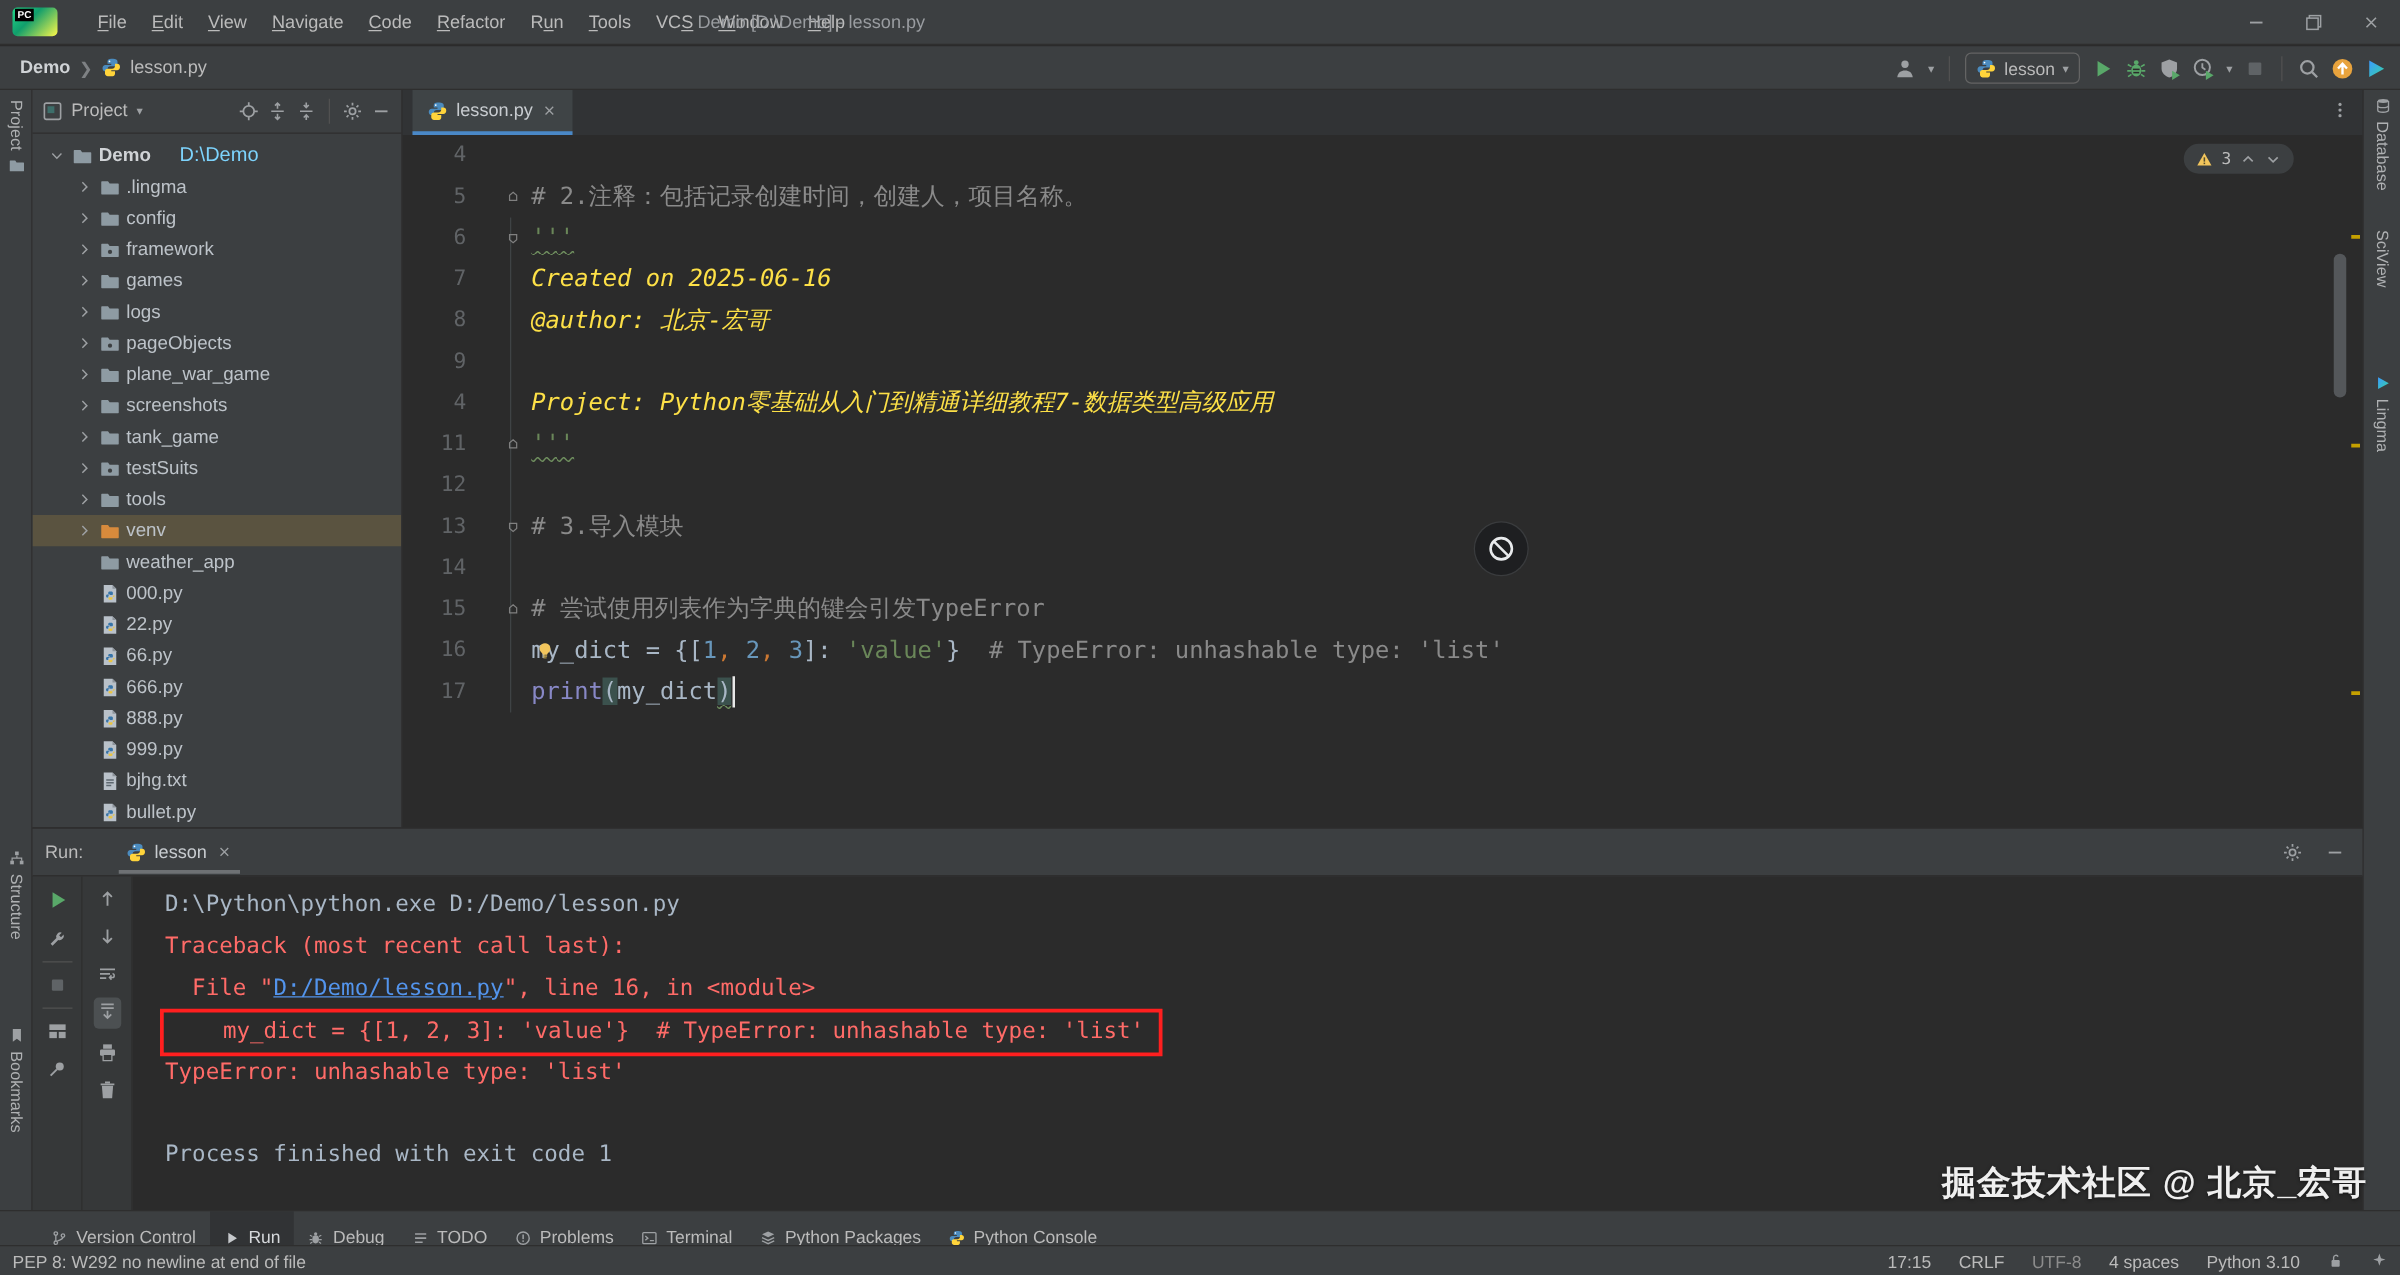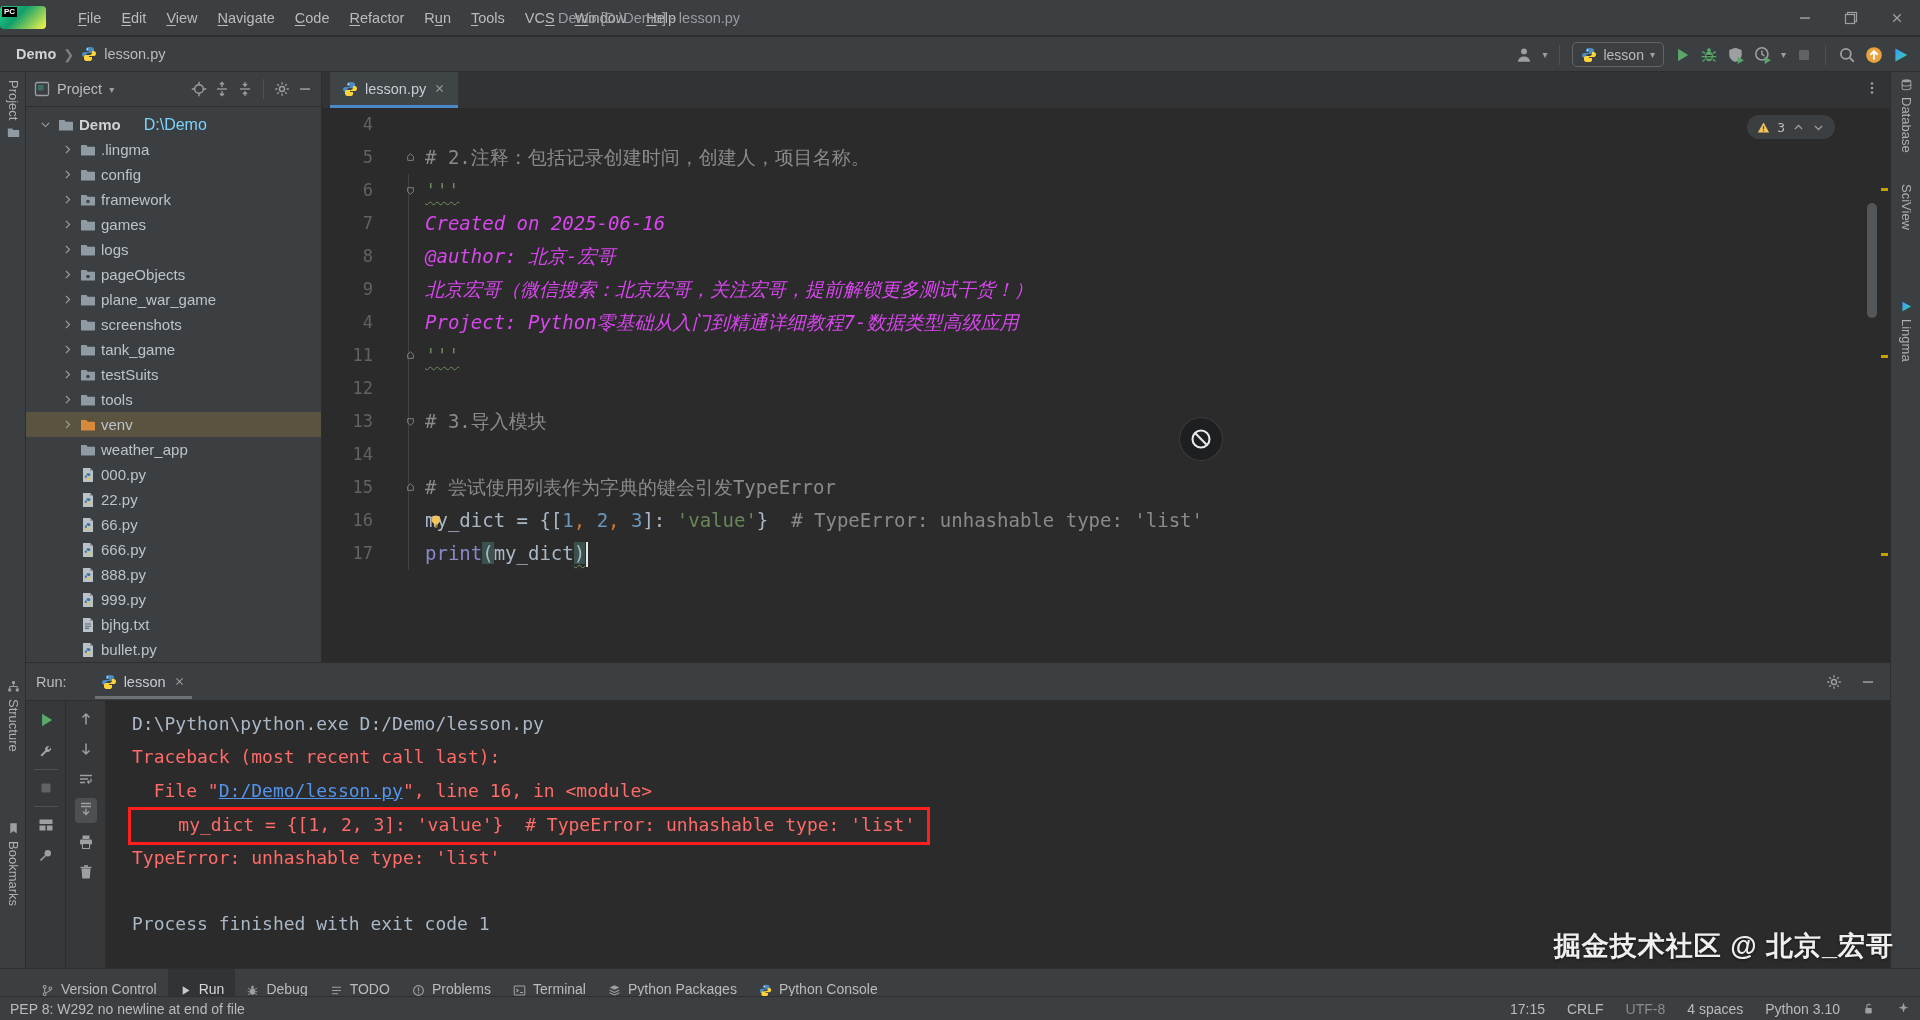--- a/index.html
+++ b/index.html
@@ -5,21 +5,21 @@
   *{margin:0;padding:0;box-sizing:border-box;}
   html,body{width:1920px;height:1020px;overflow:hidden;}
   body{background:#2B2B2B;font-family:"Liberation Sans",sans-serif;color:#BBBBBB;position:relative;font-size:14px;}
   .ico{display:inline-flex;align-items:center;justify-content:center;width:16px;height:16px;flex:none;}
   .ico svg{width:16px;height:16px;display:block;}
   .ico.small,.ico.small svg{width:13px;height:13px;}
   .ico.big,.ico.big svg{width:18px;height:18px;}
 
   
   #titlebar{position:absolute;left:0;top:0;width:1920px;height:36px;background:#3C3F41;border-bottom:1px solid #2E2E2E;display:flex;align-items:center;}
-  #pycharm-logo{width:46px;height:23px;margin-left:0;border-radius:4px;background:linear-gradient(135deg,#21D789 0%,#119E6C 40%,#FCF84A 100%);position:relative;flex:none;}
+  #pycharm-logo{width:36px;height:23px;margin-left:10px;border-radius:4px;background:linear-gradient(135deg,#21D789 0%,#119E6C 40%,#FCF84A 100%);position:relative;flex:none;}
   #pycharm-logo span{position:absolute;left:2px;top:1px;font-size:8px;font-weight:bold;color:#fff;background:#000;padding:0 2px;line-height:10px;}
   #menu{display:flex;margin-left:22px;}
   .menu-item{padding:2px 10px;color:#BBBBBB;font-size:14.5px;cursor:default;}
   .mn{text-decoration:underline;text-underline-offset:2px;}
   #win-title{position:absolute;left:558px;top:0;height:36px;display:flex;align-items:center;color:#999CA0;font-size:14.5px;}
   #win-controls{position:absolute;right:0;top:0;height:36px;display:flex;}
   .wc{width:46px;height:36px;display:flex;align-items:center;justify-content:center;color:#AFB1B3;font-size:15px;}
 
   
   #navbar{position:absolute;left:0;top:37px;width:1920px;height:35px;background:#3C3F41;border-bottom:1px solid #2E2E2E;display:flex;align-items:center;}
@@ -66,21 +66,21 @@
   #tab-lesson{height:36px;margin-left:8px;background:#3F4446;display:flex;align-items:center;gap:7px;padding:0 12px;border-bottom:3px solid #4A88C7;}
   #tab-lesson .lbl{font-size:14.5px;color:#C8CCD0;}
   #tab-kebab{position:absolute;right:10px;top:8px;}
   #editor-body{position:relative;height:554px;font-family:"DejaVu Sans Mono","Liberation Mono",monospace;}
   .code-line{display:flex;height:33px;line-height:33px;position:relative;white-space:pre;}
   .code-line .ln{width:51px;text-align:right;color:#606366;font-size:17px;flex:none;}
   .code-line .fold{width:52px;flex:none;display:flex;justify-content:flex-end;align-items:center;padding-right:8px;}
   .code-line .ct{font-size:19px;}
   #fold-guide{position:absolute;left:86px;top:66px;width:1px;height:396px;background:#3F4345;}
   .s-pln{color:#A9B7C6}.s-cmt{color:#8A8A8A}.s-str{color:#6A8759}
-  .s-doc{color:#d946ef;font-style:italic}
+  .s-doc{color:#fde047;font-style:italic}
   .s-num{color:#6897BB}.s-op{color:#CC7832}.s-fn{color:#8888C6}
   .s-hl{background:#3B514D}
   .s-wavy{text-decoration:underline wavy #6F8F5E;text-underline-offset:4px;text-decoration-thickness:1px;}
   .cursor{display:inline-block;width:2px;height:25px;background:#E8E8E8;vertical-align:middle;margin-left:1px;}
   .line-bulb{position:absolute;left:106px;top:5px;}
   #warn-widget{position:absolute;right:55px;top:7px;height:24px;display:flex;align-items:center;gap:7px;background:#3C3F41;border-radius:12px;padding:0 10px;}
   #warn-widget .cnt{font-size:13px;color:#BBBBBB;}
   #noentry{position:absolute;left:858px;top:310px;width:42px;height:42px;border-radius:50%;background:#1E1F21;display:flex;align-items:center;justify-content:center;box-shadow:0 0 0 1px #3A3C3E;}
   #noentry svg{width:22px;height:22px;}
   #scroll-thumb{position:absolute;right:13px;top:95px;width:10px;height:115px;background:#54575A;border-radius:5px;}
@@ -721,21 +721,21 @@
     <div id="code">
         <div class="code-line"><span class="ln">4</span><span class="fold"></span><span class="ct"></span></div>
         <div class="code-line"><span class="ln">5</span><span class="fold"><span class="ico small"><svg viewBox="0 0 16 16">
                 <path d="M4.5 11.5v-5L8 3.5l3.5 3v5z" fill="none" stroke="#808080" stroke-width="1.2"></path>
               </svg></span></span><span class="ct"><span class="s-cmt"># 2.注释：包括记录创建时间，创建人，项目名称。</span></span></div>
         <div class="code-line"><span class="ln">6</span><span class="fold"><span class="ico small"><svg viewBox="0 0 16 16">
                 <path d="M4.5 4.5v5L8 12.5l3.5-3v-5z" fill="none" stroke="#808080" stroke-width="1.2"></path>
               </svg></span></span><span class="ct"><span class="s-str s-wavy">'''</span></span></div>
         <div class="code-line"><span class="ln">7</span><span class="fold"></span><span class="ct"><span class="s-doc">Created on 2025-06-16</span></span></div>
         <div class="code-line"><span class="ln">8</span><span class="fold"></span><span class="ct"><span class="s-doc">@author: 北京-宏哥</span></span></div>
-        <div class="code-line"><span class="ln">9</span><span class="fold"></span><span class="ct"><span class="s-doc">北京宏哥（微信搜索：北京宏哥，关注宏哥，提前解锁更多测试干货！）</span></span></div>
+        <div class="code-line"><span class="ln">9</span><span class="fold"></span></div>
         <div class="code-line"><span class="ln">4</span><span class="fold"></span><span class="ct"><span class="s-doc">Project: Python零基础从入门到精通详细教程7-数据类型高级应用</span></span></div>
         <div class="code-line"><span class="ln">11</span><span class="fold"><span class="ico small"><svg viewBox="0 0 16 16">
                 <path d="M4.5 11.5v-5L8 3.5l3.5 3v5z" fill="none" stroke="#808080" stroke-width="1.2"></path>
               </svg></span></span><span class="ct"><span class="s-str s-wavy">'''</span></span></div>
         <div class="code-line"><span class="ln">12</span><span class="fold"></span><span class="ct"></span></div>
         <div class="code-line"><span class="ln">13</span><span class="fold"><span class="ico small"><svg viewBox="0 0 16 16">
                 <path d="M4.5 4.5v5L8 12.5l3.5-3v-5z" fill="none" stroke="#808080" stroke-width="1.2"></path>
               </svg></span></span><span class="ct"><span class="s-cmt"># 3.导入模块</span></span></div>
         <div class="code-line"><span class="ln">14</span><span class="fold"></span><span class="ct"></span></div>
         <div class="code-line"><span class="ln">15</span><span class="fold"><span class="ico small"><svg viewBox="0 0 16 16">

